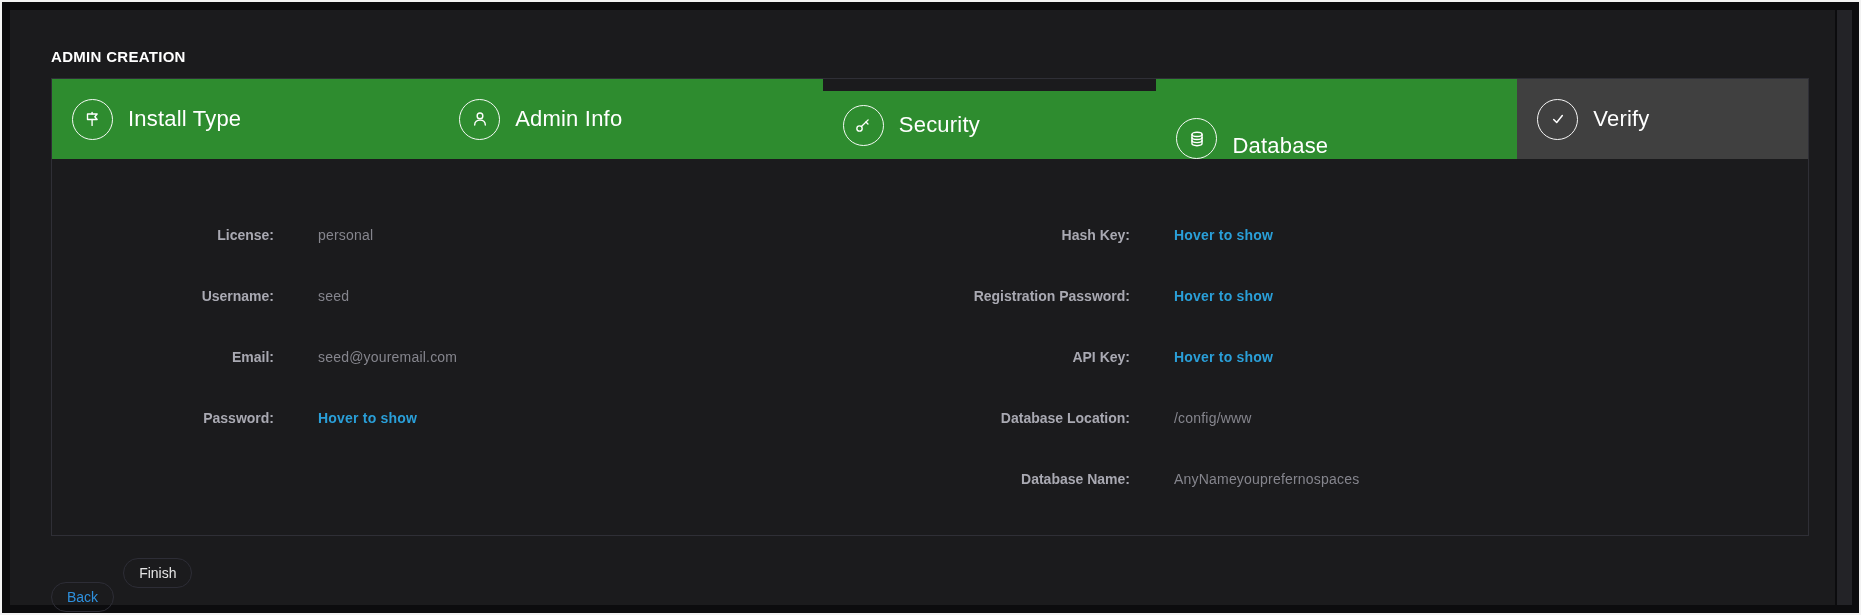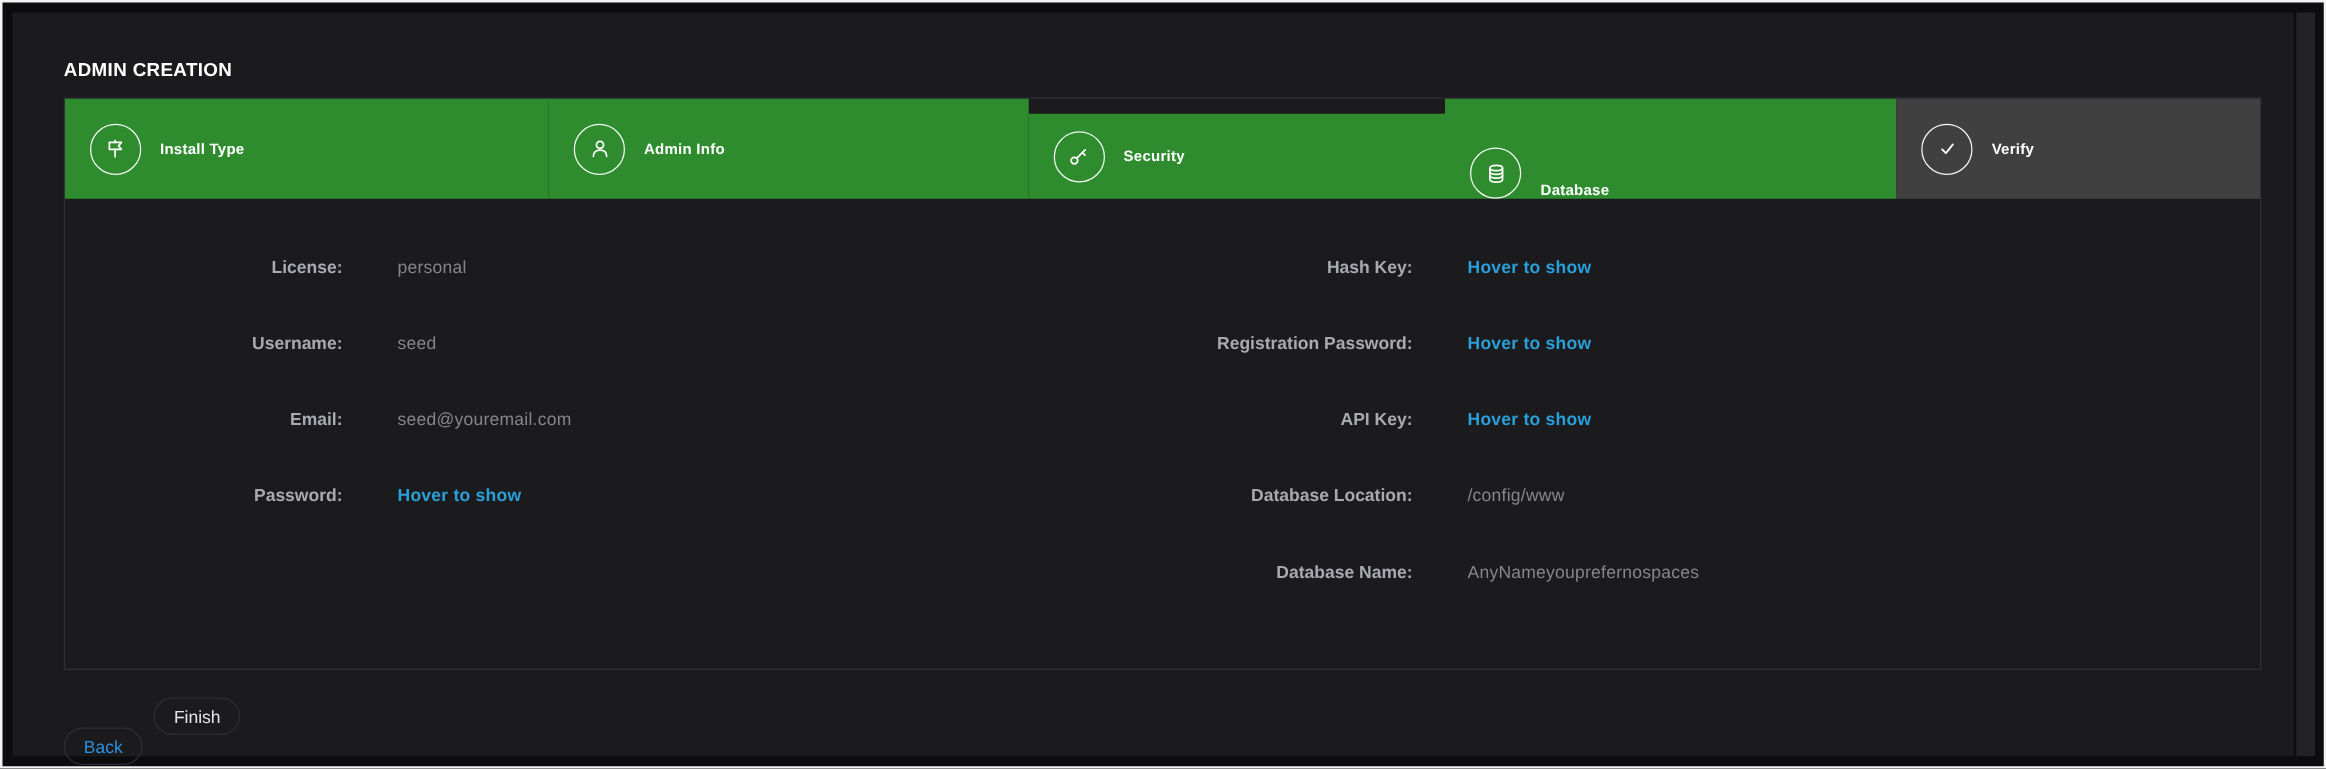--- a/index.html
+++ b/index.html
@@ -61,26 +61,26 @@
   .step-w5 { flex: 1; }
 
   .step-icon {
     width: 41px; height: 41px;
     border: 1.5px solid rgba(255,255,255,0.95);
     border-radius: 50%;
     display: flex; align-items: center; justify-content: center;
     flex: none;
   }
   .step-icon svg { display: block; }
-  .step-label { font-size: 12px; font-weight: 700; letter-spacing: 0.2px; }
+  .step-label { font-size: 22px; font-weight: 400; letter-spacing: 0.2px; }
 
   .review { display: flex; padding-top: 23px; }
   .review-col { width: 50%; }
 
-  .review-row { height: 61px; display: flex; align-items: center; }
+  .review-row { height: 61px; display: flex; align-items: flex-end; }
 
   .row-label {
     text-align: right;
     font-size: 14px;
     font-weight: 700;
     color: #a9a9b2;
     flex: none;
   }
   .col-left  .row-label { width: 222px; }
   .col-right .row-label { width: 200px; }

